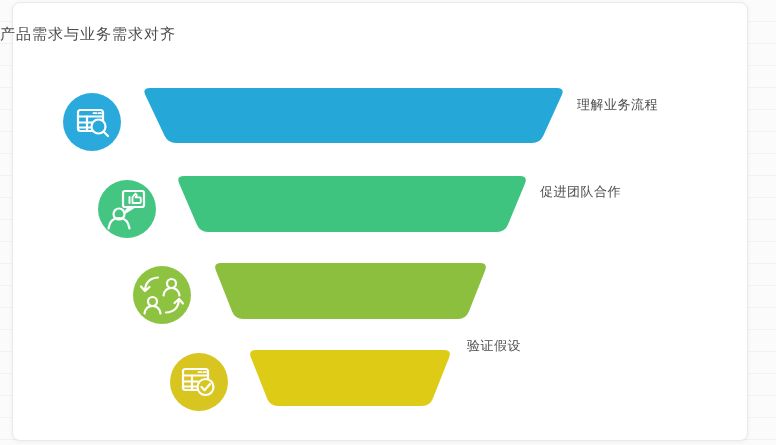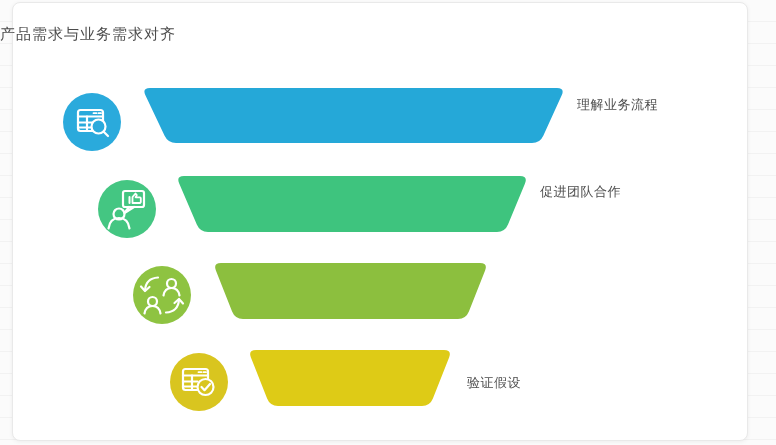--- a/index.html
+++ b/index.html
@@ -47,21 +47,21 @@
     white-space:nowrap;
     letter-spacing:0.5px;
   }
   .icon-1{left:63px;top:93px;}
   .icon-2{left:98px;top:180px;}
   .icon-3{left:133px;top:266px;}
   .icon-4{left:170px;top:353px;}
   .label-1{left:577px;top:96px;}
   .label-2{left:540px;top:183px;}
   .label-3{left:503px;top:270px;}
-  .label-4{left:467px;top:374px;font-family:Liberation Serif, serif;}
+  .label-4{left:467px;top:337px;font-family:Liberation Serif, serif;}
 </style>
 </head>
 <body>
 
 <div id="stage">
   <div class="card"></div>
 
   <div class="title">产品需求与业务需求对齐</div>
 
   <svg id="funnel-svg" width="776" height="445" viewBox="0 0 776 445">

